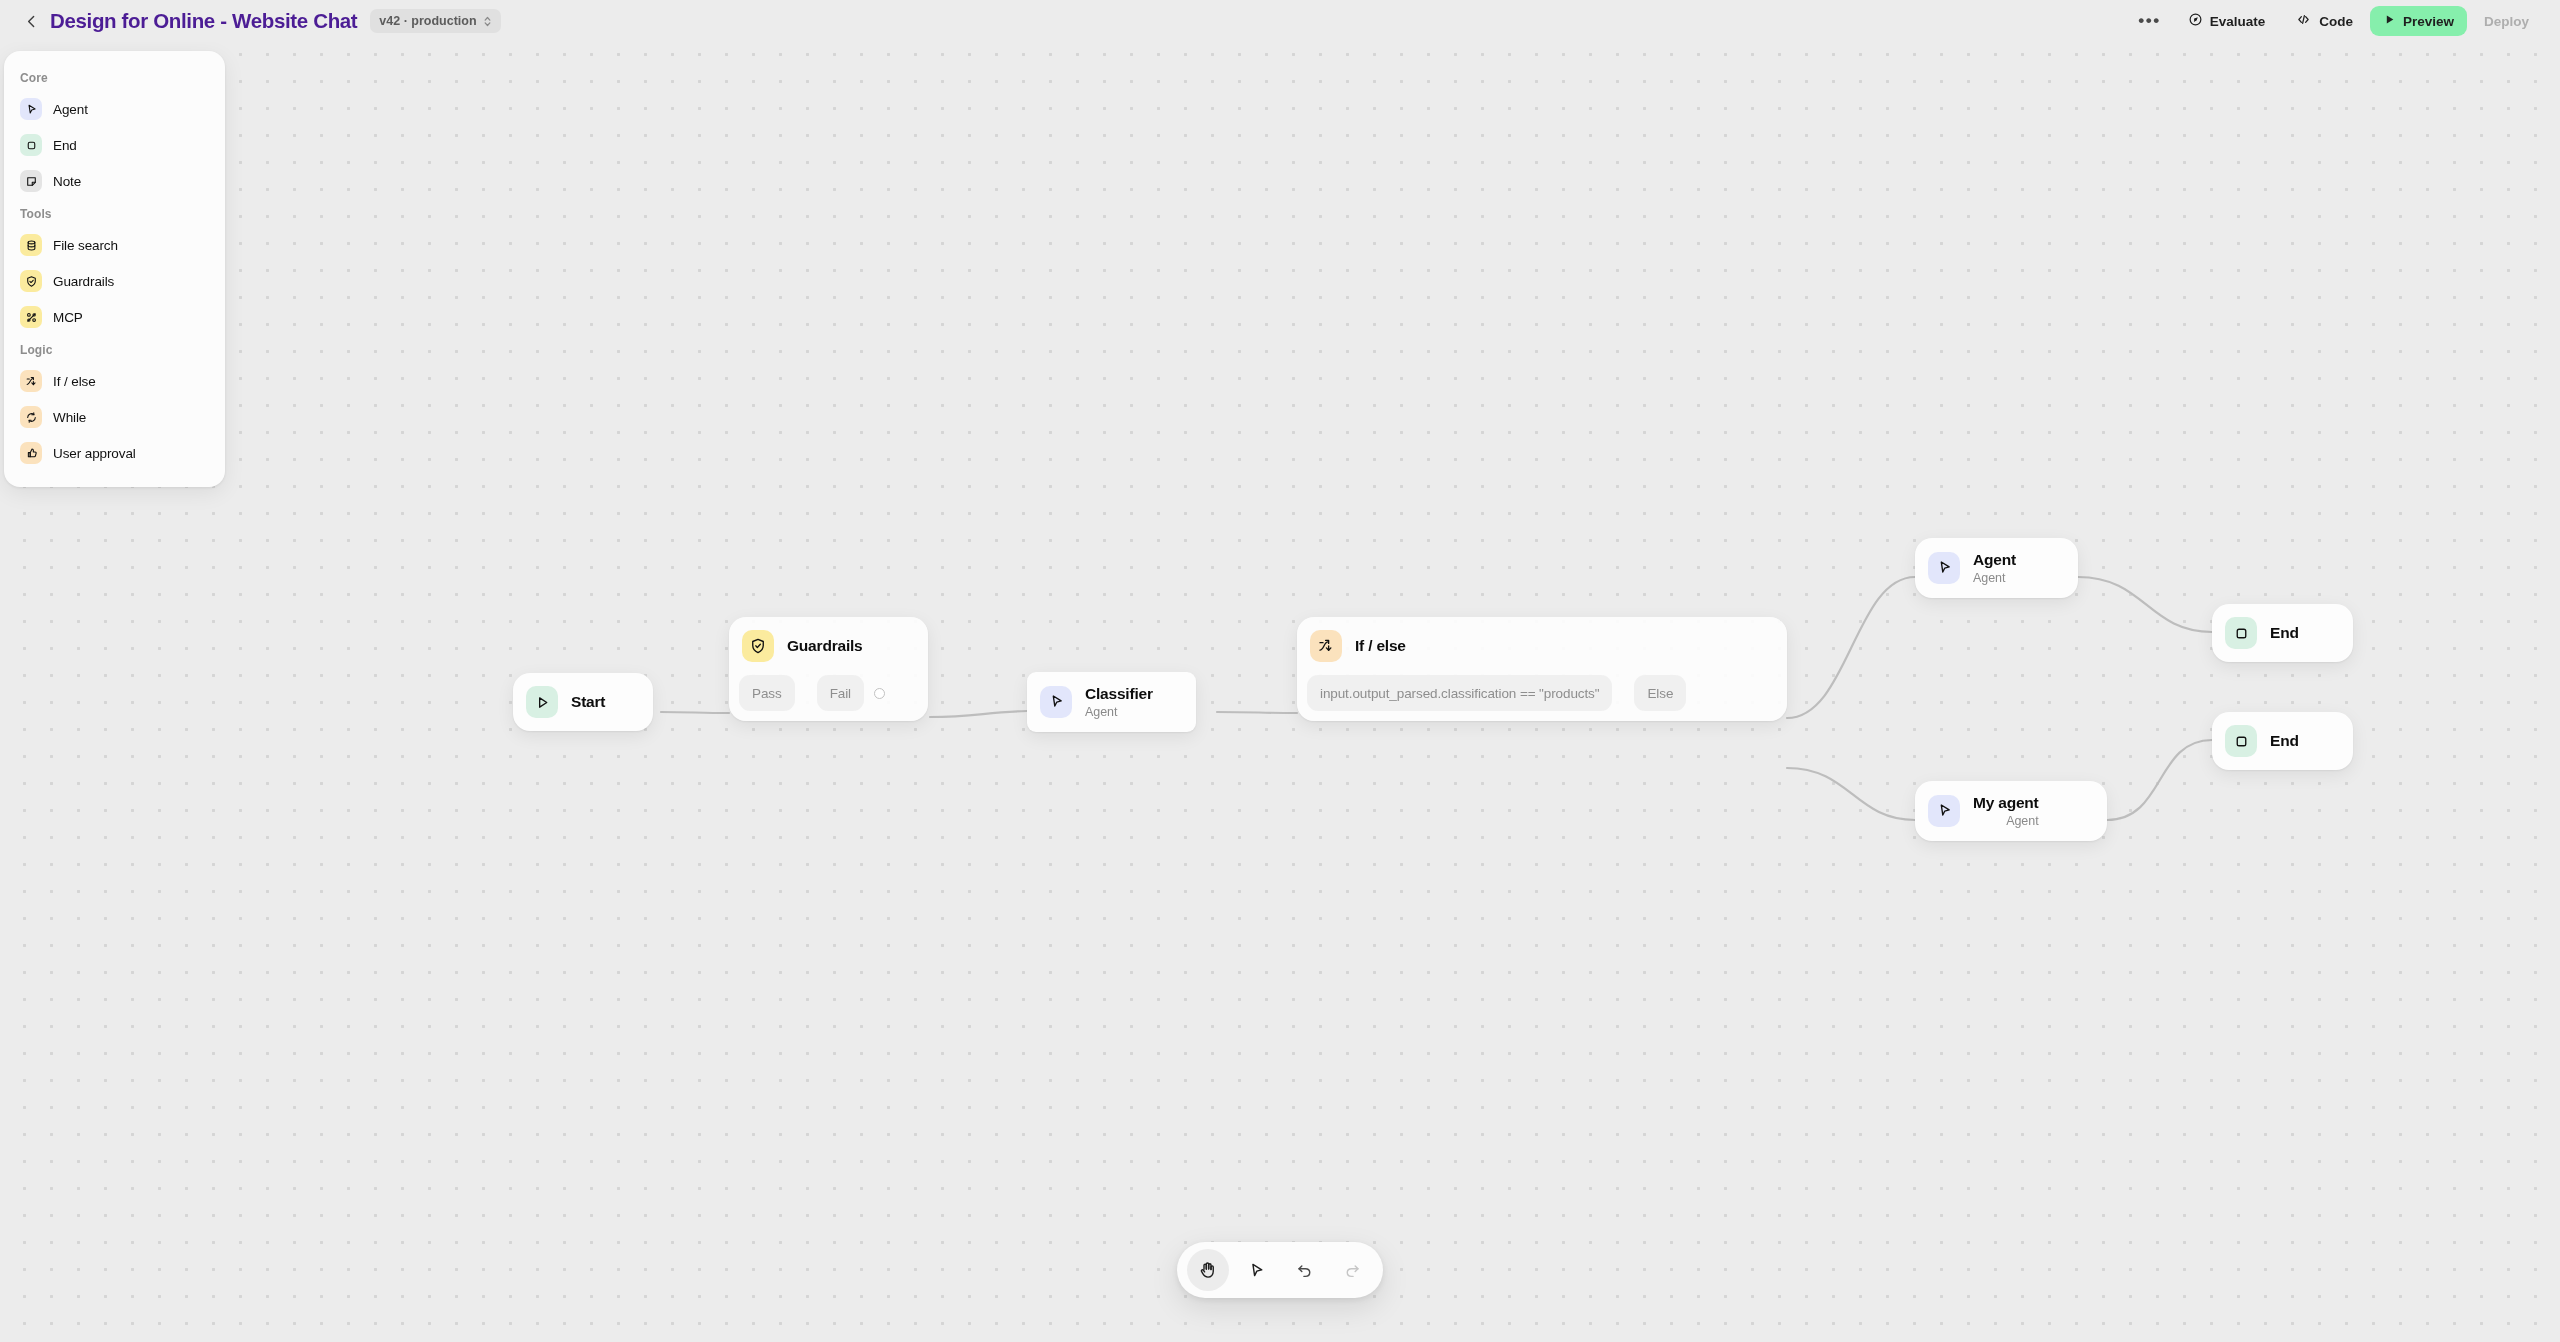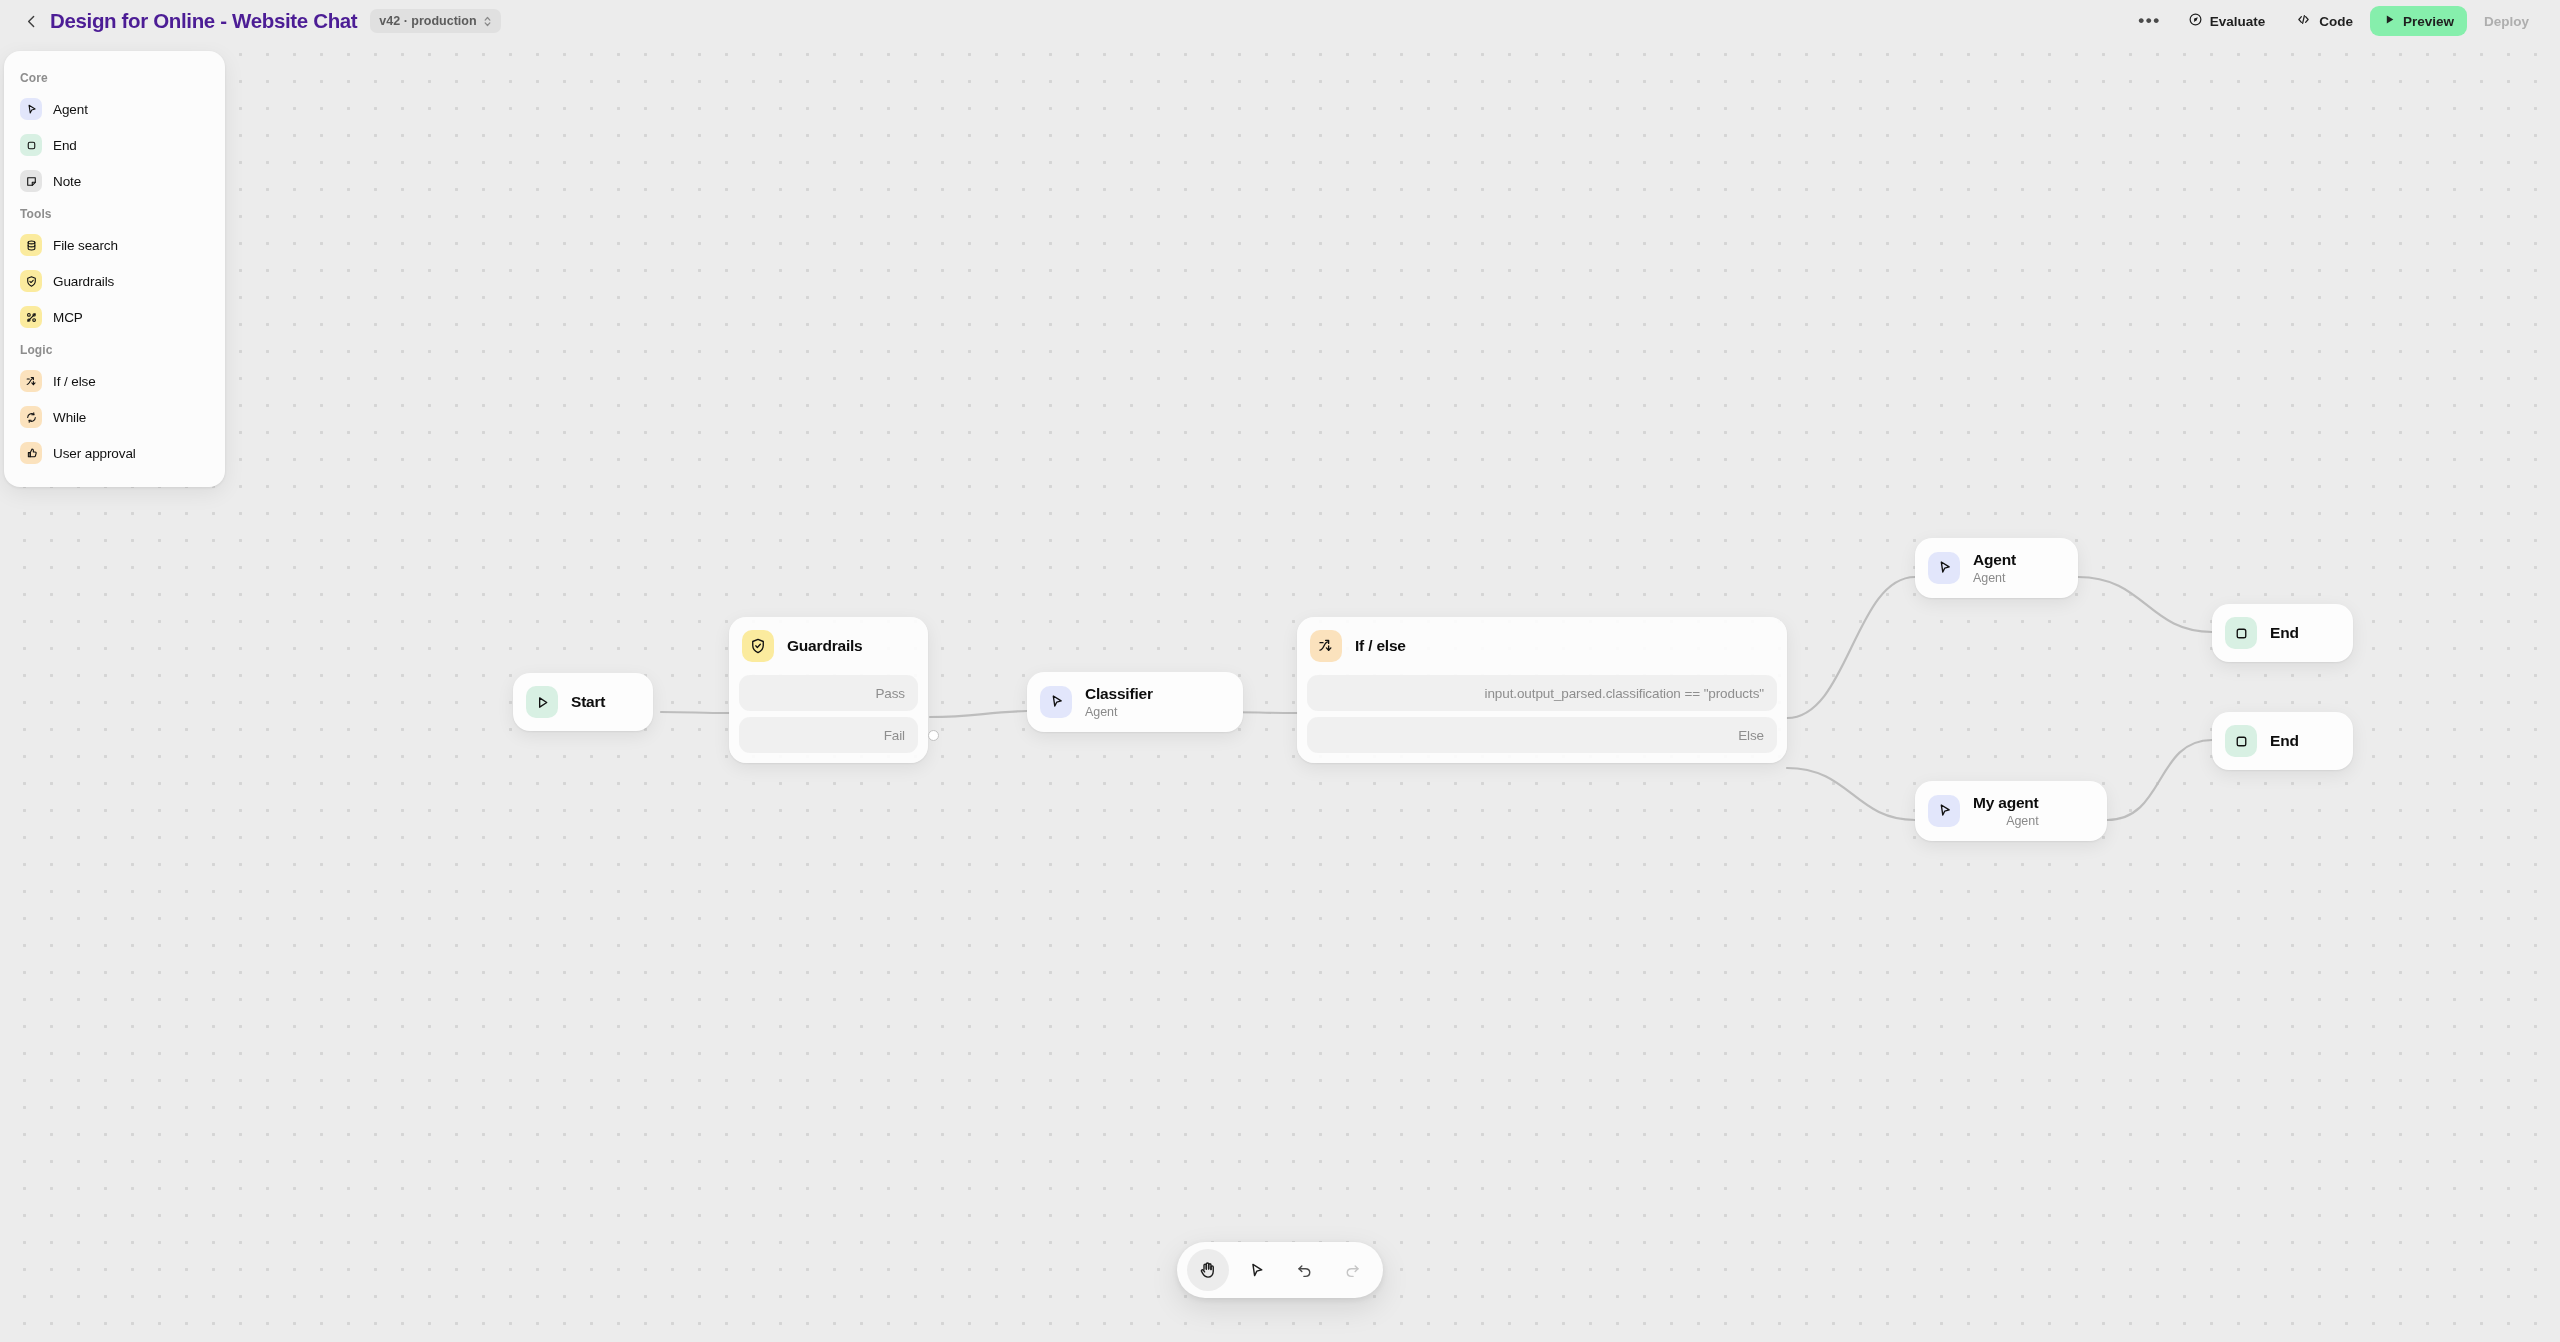--- a/index.html
+++ b/index.html
@@ -95,40 +95,40 @@
   .node-head {
     display: flex; align-items: center; gap: 13px;
     padding: 13px 26px 13px 13px;
   }
   .node-icon {
     width: 32px; height: 32px; border-radius: 10px; flex: none;
     display: flex; align-items: center; justify-content: center;
   }
   .node-title { font-size: 15.5px; font-weight: 600; color: #0d0d0d; letter-spacing: -.2px; line-height: 1.15; }
   .node-sub { font-size: 12.5px; color: #8a8a8a; margin-top: 2px; letter-spacing: -.05px; }
-  .node-rows { padding: 0 10px 10px 10px; display: flex; flex-direction: column; gap: 6px; }
+  .node-rows { padding: 0 10px 10px 10px; display: flex; flex-direction: row; gap: 22px; }
   .node-row {
     height: 36px; border-radius: 11px;
     background: rgba(236,236,236,.72);
     display: flex; align-items: center; justify-content: flex-end;
     padding: 0 13px;
     font-size: 13.5px; color: #8e8e8e; letter-spacing: -.1px;
     position: relative;
   }
   .node-row .port {
     position: absolute; right: -21px; top: 50%;
     width: 11px; height: 11px; margin-top: -5.5px;
     border-radius: 50%; background: #fff; border: 1.4px solid #c2c2c2;
   }
   .node-row.cond { justify-content: flex-end; }
 
   
   #node-start      { left: 513px; top: 673px;  width: 140px; }
   #node-guardrails { left: 729px; top: 617px;  width: 199px; }
-  #node-classifier { left: 1027px; top: 672px; width: 216px; }
+  #node-classifier { left: 1027px; top: 672px; width: 169px; border-radius: 9px; }
   #node-ifelse     { left: 1297px; top: 617px; width: 490px; }
   #node-agent      { left: 1915px; top: 538px; width: 163px; }
   #node-myagent    { left: 1915px; top: 781px; width: 192px; text-align: right; }
   #node-end-1      { left: 2212px; top: 604px; width: 141px; }
   #node-end-2      { left: 2212px; top: 712px; width: 141px; }
 
   
   #bottom-bar {
     position: absolute; left: 50%; transform: translateX(-50%);
     bottom: 44px; height: 56px; padding: 0 10px;

